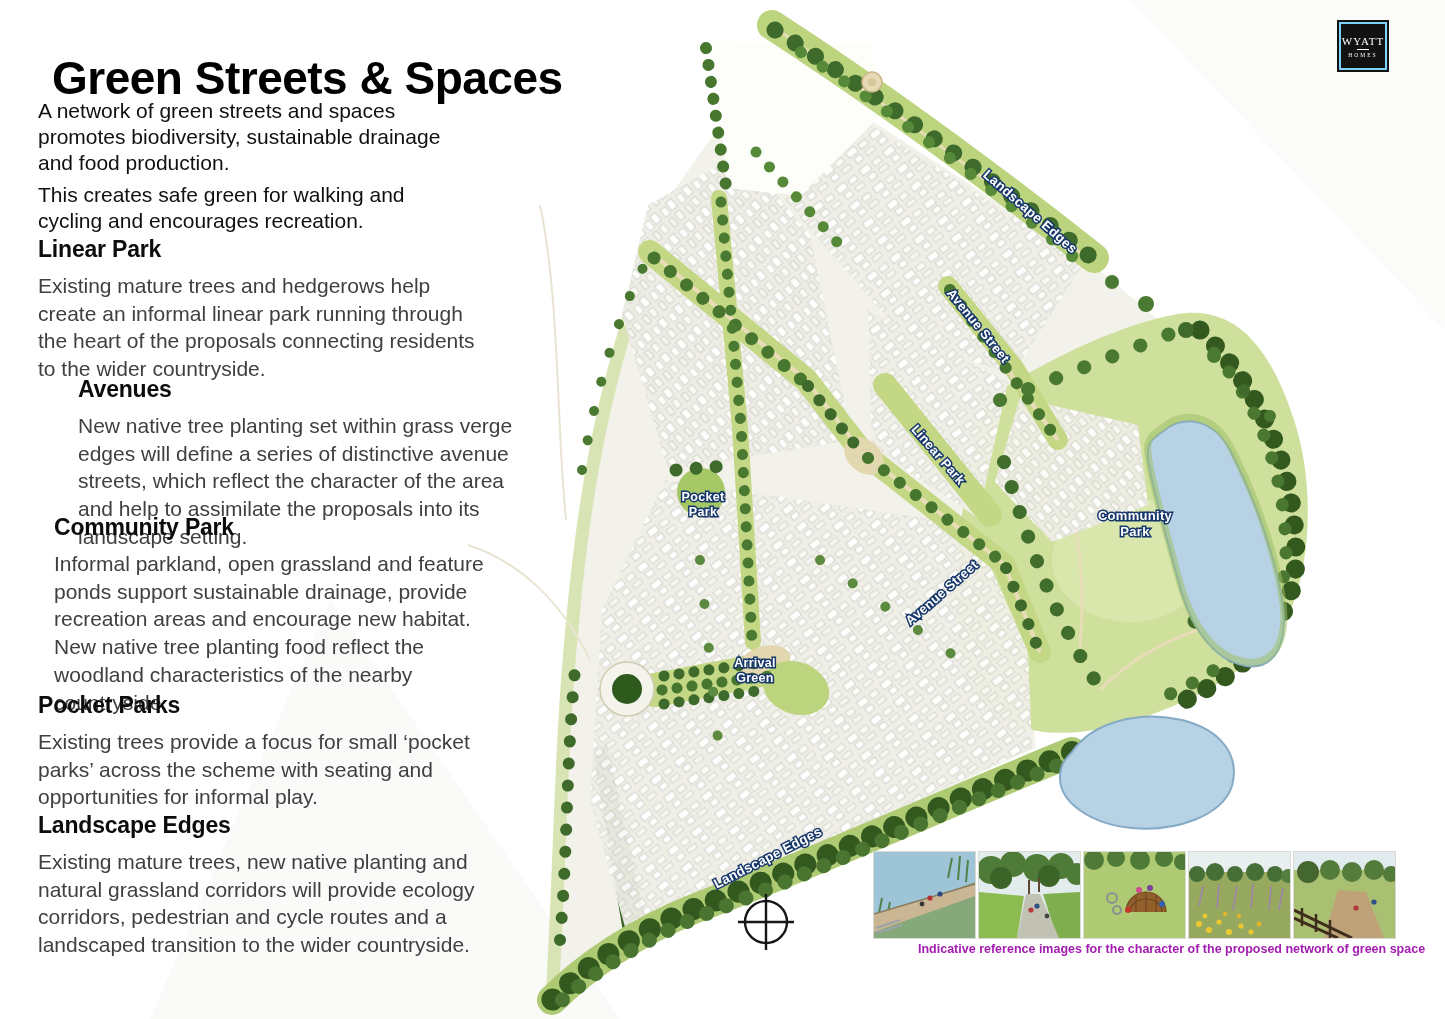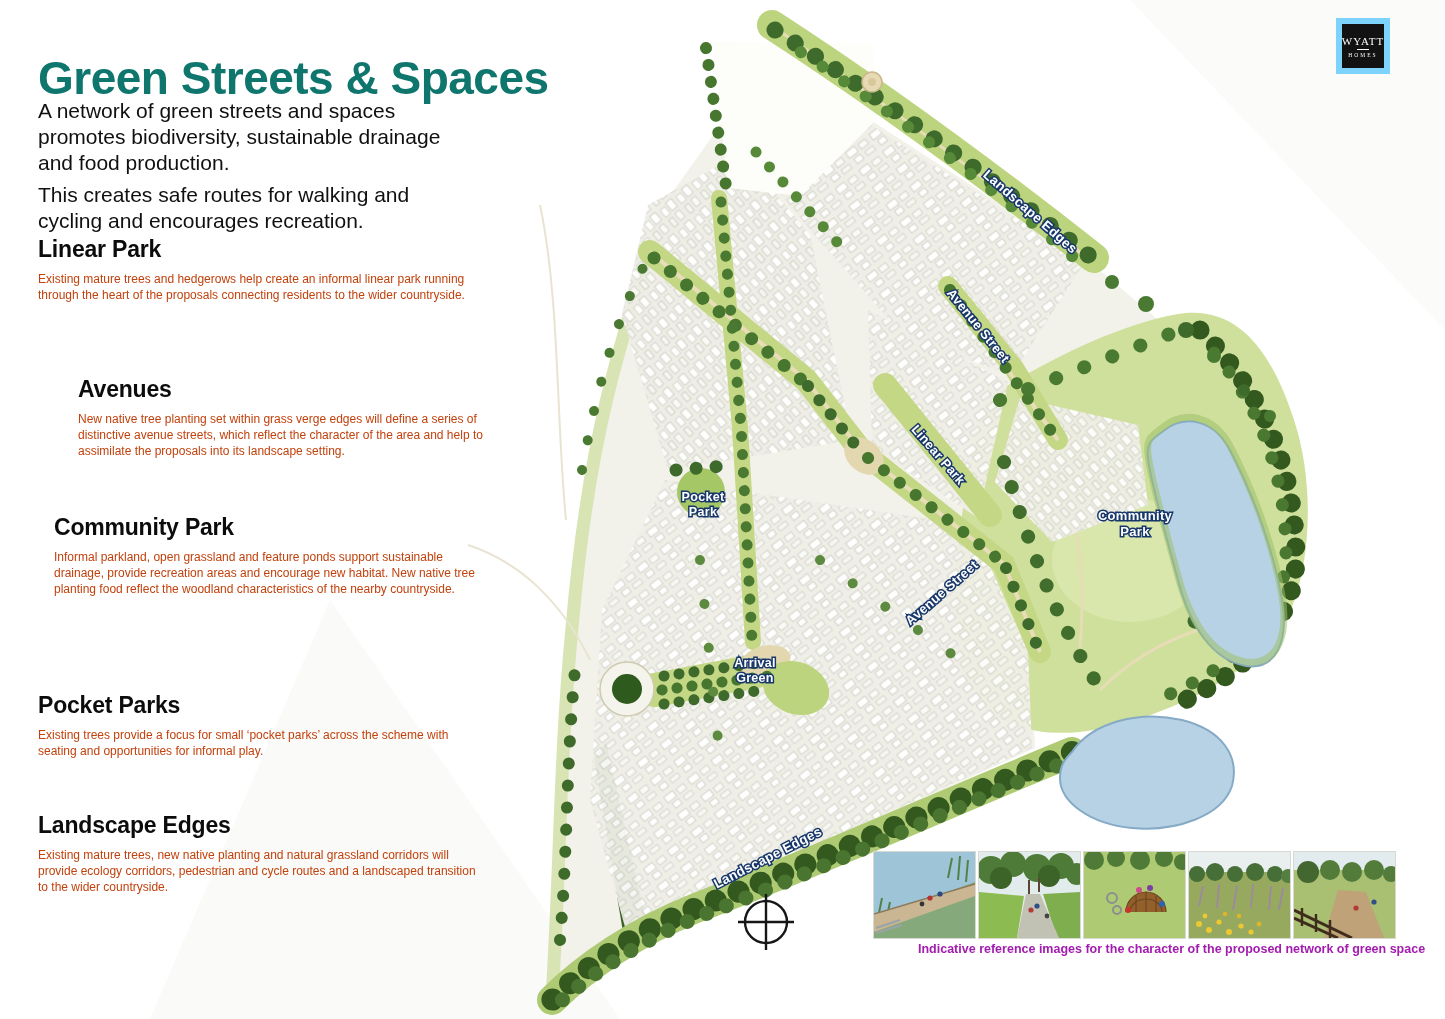--- a/index.html
+++ b/index.html
@@ -1,34 +1,34 @@
 <!DOCTYPE html>
 <html><head>
 <meta charset="utf-8">
 <style>
   html,body{margin:0;padding:0;background:#ffffff;}
   body{width:1445px;height:1019px;overflow:hidden;position:relative;
        font-family:"Liberation Sans", sans-serif;}
   .abs{position:absolute;}
 
   
-  .page-title{left:38px;top:20px;width:560px;font-size:46px;font-weight:800;
-              color:#0f766e;letter-spacing:-0.5px;}
+  .page-title{left:52px;top:20px;width:560px;font-size:46px;font-weight:800;
+              color:#000000;letter-spacing:-0.5px;}
   .intro{left:38px;top:98px;width:430px;font-size:21px;font-weight:400;
          color:#101010;line-height:1.24;}
   .intro p{margin:0 0 6px 0;}
   .section{left:38px;width:438px;}
   .section h3{margin:0 0 9px 0;font-size:23px;font-weight:800;color:#0c0c0c;letter-spacing:-0.2px;}
-  .section p{margin:0;font-size:12px;color:#c2410c;line-height:1.32;}
+  .section p{margin:0;font-size:21px;color:#404040;line-height:1.32;}
   .s1{top:236px;} .s2{top:376px;margin-left:40px;} .s3{top:514px;margin-left:16px;} .s4{top:692px;} .s5{top:812px;}
 
   
   .logo{left:1337px;top:20px;width:52px;height:52px;background:#121212;
         display:flex;align-items:center;justify-content:center;}
-  .logo-inner{width:44px;height:44px;border:6px solid #7dd3fc;display:flex;flex-direction:column;
+  .logo-inner{width:44px;height:44px;border:2px solid #7dd3fc;display:flex;flex-direction:column;
               align-items:center;justify-content:center;color:#fff;}
   .logo-main{font-family:"Liberation Serif", serif;font-size:11px;letter-spacing:1px;}
   .logo-rule{width:12px;height:1px;background:#ffffff;margin:2px 0;}
   .logo-sub{font-family:"Liberation Serif", serif;font-size:5.5px;letter-spacing:2px;}
 
   
   .map-svg{left:0;top:0;width:1445px;height:1019px;}
   .map-label{font-family:"Liberation Sans", sans-serif;font-weight:700;fill:#ffffff;
              stroke:#17376b;stroke-width:3px;paint-order:stroke;letter-spacing:.3px;}
 
@@ -196,21 +196,21 @@
     <circle cx="766" cy="922" r="21"></circle>
     <line x1="766" y1="894" x2="766" y2="950"></line>
     <line x1="738" y1="922" x2="794" y2="922"></line>
   </g>
 </svg>
 
 <h1 class="abs page-title">Green Streets &amp; Spaces</h1>
 
 <div class="abs intro">
   <p>A network of green streets and spaces promotes biodiversity, sustainable drainage and food production.</p>
-  <p>This creates safe routes for walking and cycling and encourages recreation.</p>
+  <p>This creates safe green for walking and cycling and encourages recreation.</p>
 </div>
 
 <div class="abs section s1">
   <h3>Linear Park</h3>
   <p>Existing mature trees and hedgerows help create an informal linear park running through the heart of the proposals connecting residents to the wider countryside.</p>
 </div>
 <div class="abs section s2">
   <h3>Avenues</h3>
   <p>New native tree planting set within grass verge edges will define a series of distinctive avenue streets, which reflect the character of the area and help to assimilate the proposals into its landscape setting.</p>
 </div>

